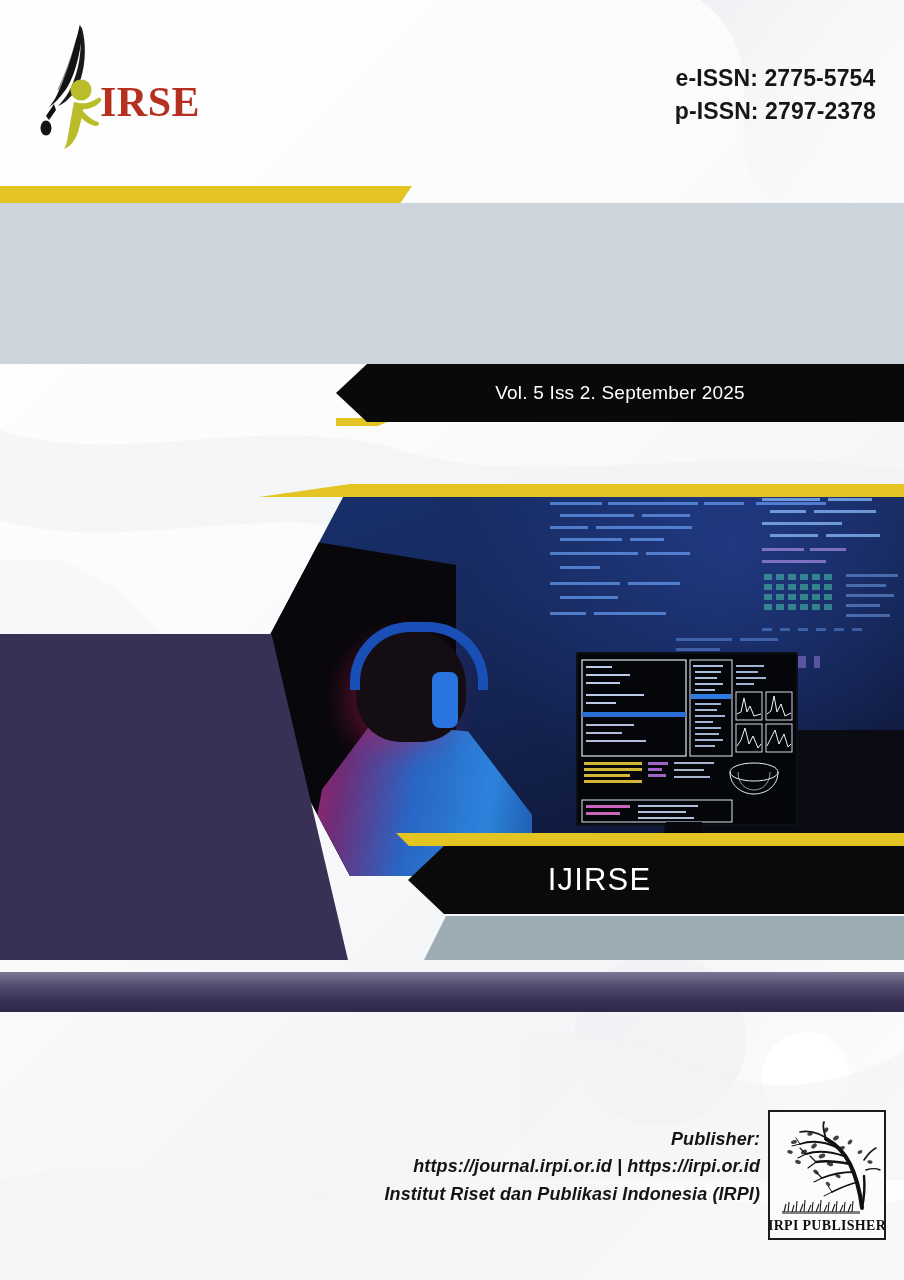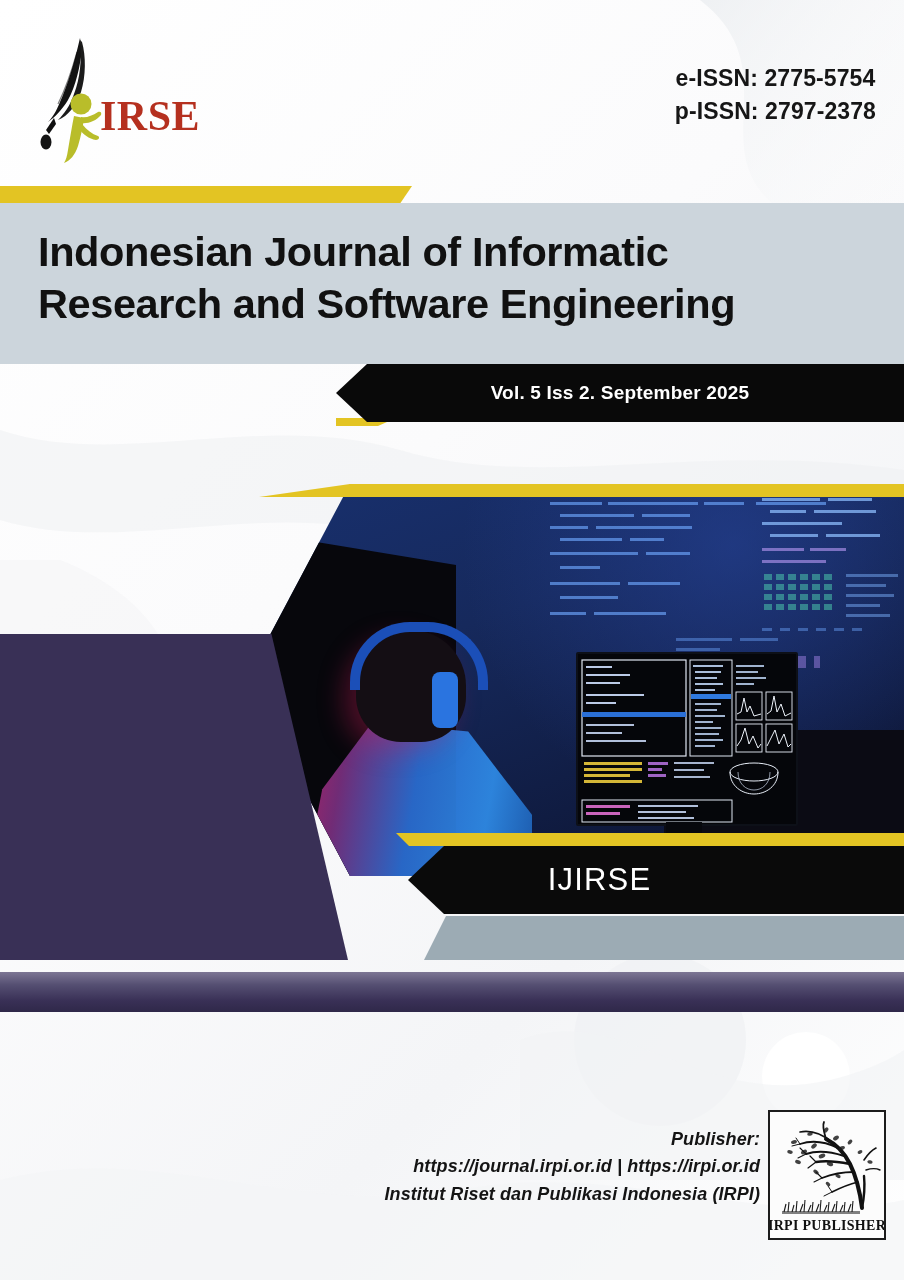--- a/index.html
+++ b/index.html
@@ -14,21 +14,21 @@
     width:904px;height:1280px;
     background:linear-gradient(135deg,#ffffff 0%,#fbfbfc 40%,#f4f5f7 70%,#ffffff 100%);
     overflow:hidden;
   }
 
   
   .wm{position:absolute;pointer-events:none;}
   .wm svg{display:block;}
 
   
-  #logo-block{position:absolute;left:34px;top:26px;width:180px;height:140px;}
+  #logo-block{position:absolute;left:34px;top:12px;width:180px;height:140px;}
   #logo-block svg{display:block;}
 
   #issn-block{
     position:absolute;right:28px;top:62px;
     text-align:center;
     font-size:23px;font-weight:bold;color:#161616;
     line-height:1.42;letter-spacing:0.1px;
   }
 
   
@@ -52,21 +52,21 @@
 
   
   #vol-banner{
     position:absolute;left:336px;top:364px;width:568px;height:58px;
     background:#090909;
     clip-path:polygon(31px 0,100% 0,100% 100%,31px 100%,0 50%);
   }
   #vol-text{
     position:absolute;left:0;top:0;width:100%;height:100%;
     display:flex;align-items:center;justify-content:center;
-    color:#ffffff;font-size:19px;font-weight:700;letter-spacing:0.2px;
+    color:#ffffff;font-size:19px;font-weight:400;letter-spacing:0.2px;
     box-sizing:border-box;
   }
   #vol-yellow-sliver{
     position:absolute;left:336px;top:418px;width:60px;height:8px;
     background:#e3c423;
     clip-path:polygon(0 0,100% 0,70% 100%,0 100%);
   }
 
   
   #photo-wrap{
@@ -225,24 +225,20 @@
   </div>
 
   <div id="issn-block">
     <div>e-ISSN: 2775-5754</div>
     <div>p-ISSN: 2797-2378</div>
   </div>
 
   <div id="yellow-top"></div>
 
   <div id="title-panel"></div>
-  <div id="journal-title">
-    <span class="t-line">Indonesian Journal of Informatic</span>
-    <span class="t-line">Research and Software Engineering</span>
-  </div>
 
   <div id="vol-yellow-sliver"></div>
   <div id="vol-banner">
     <div id="vol-text">Vol. 5 Iss 2. September 2025</div>
   </div>
 
   <div id="photo-wrap">
     <div id="photo">
 
       <div id="codewall">

